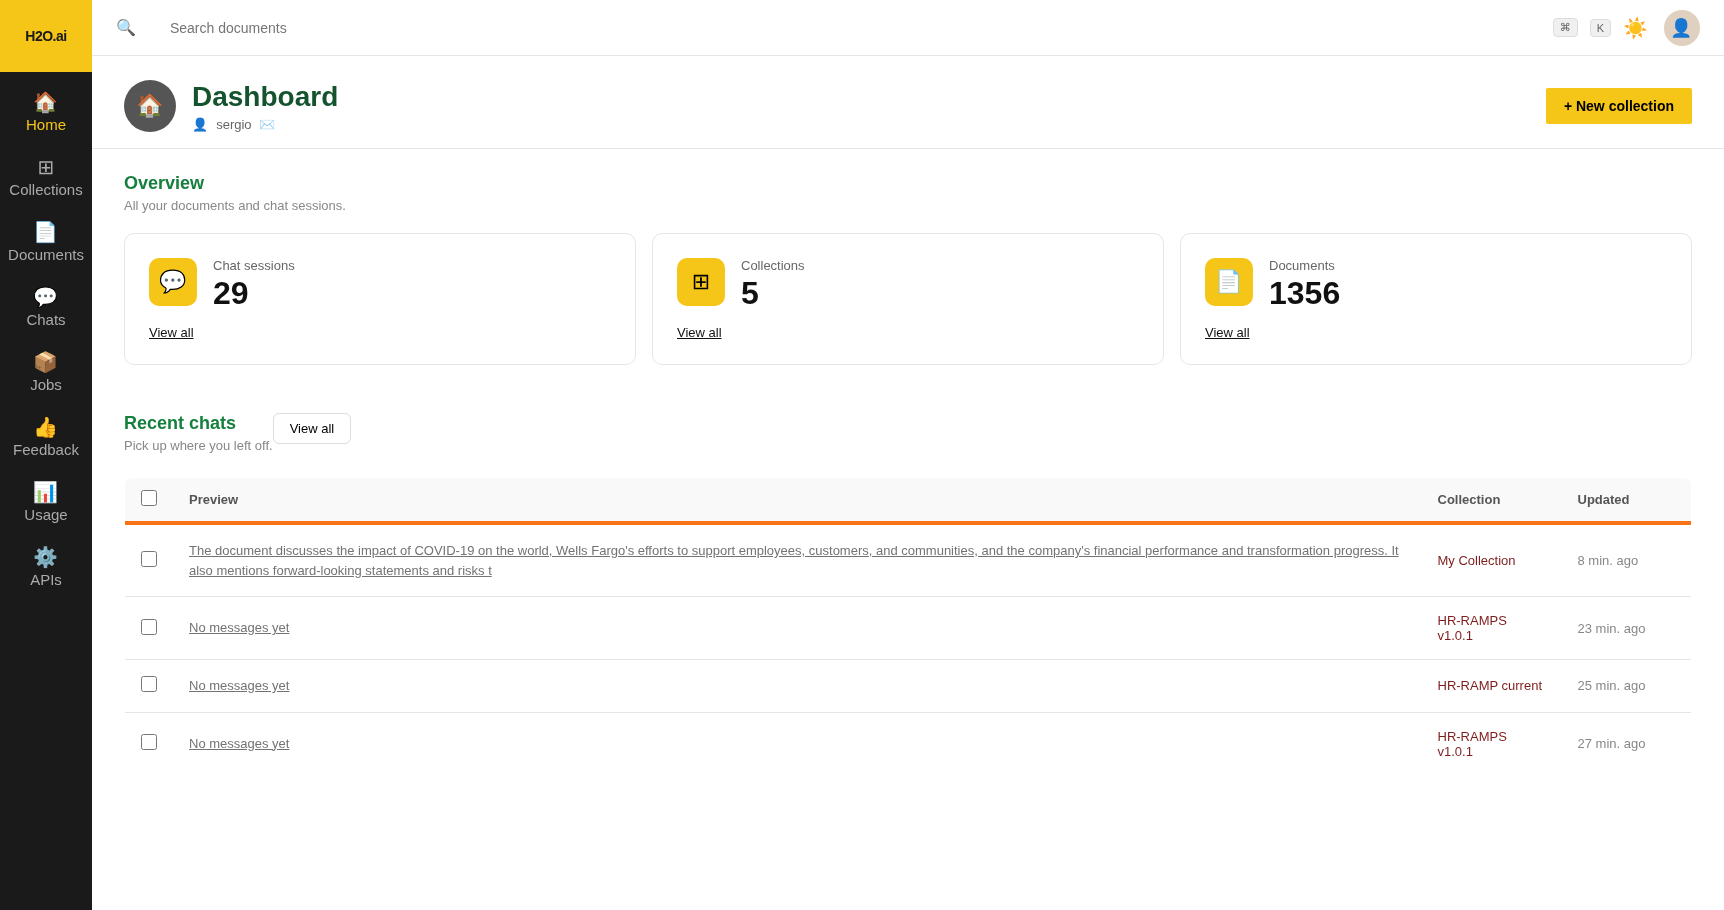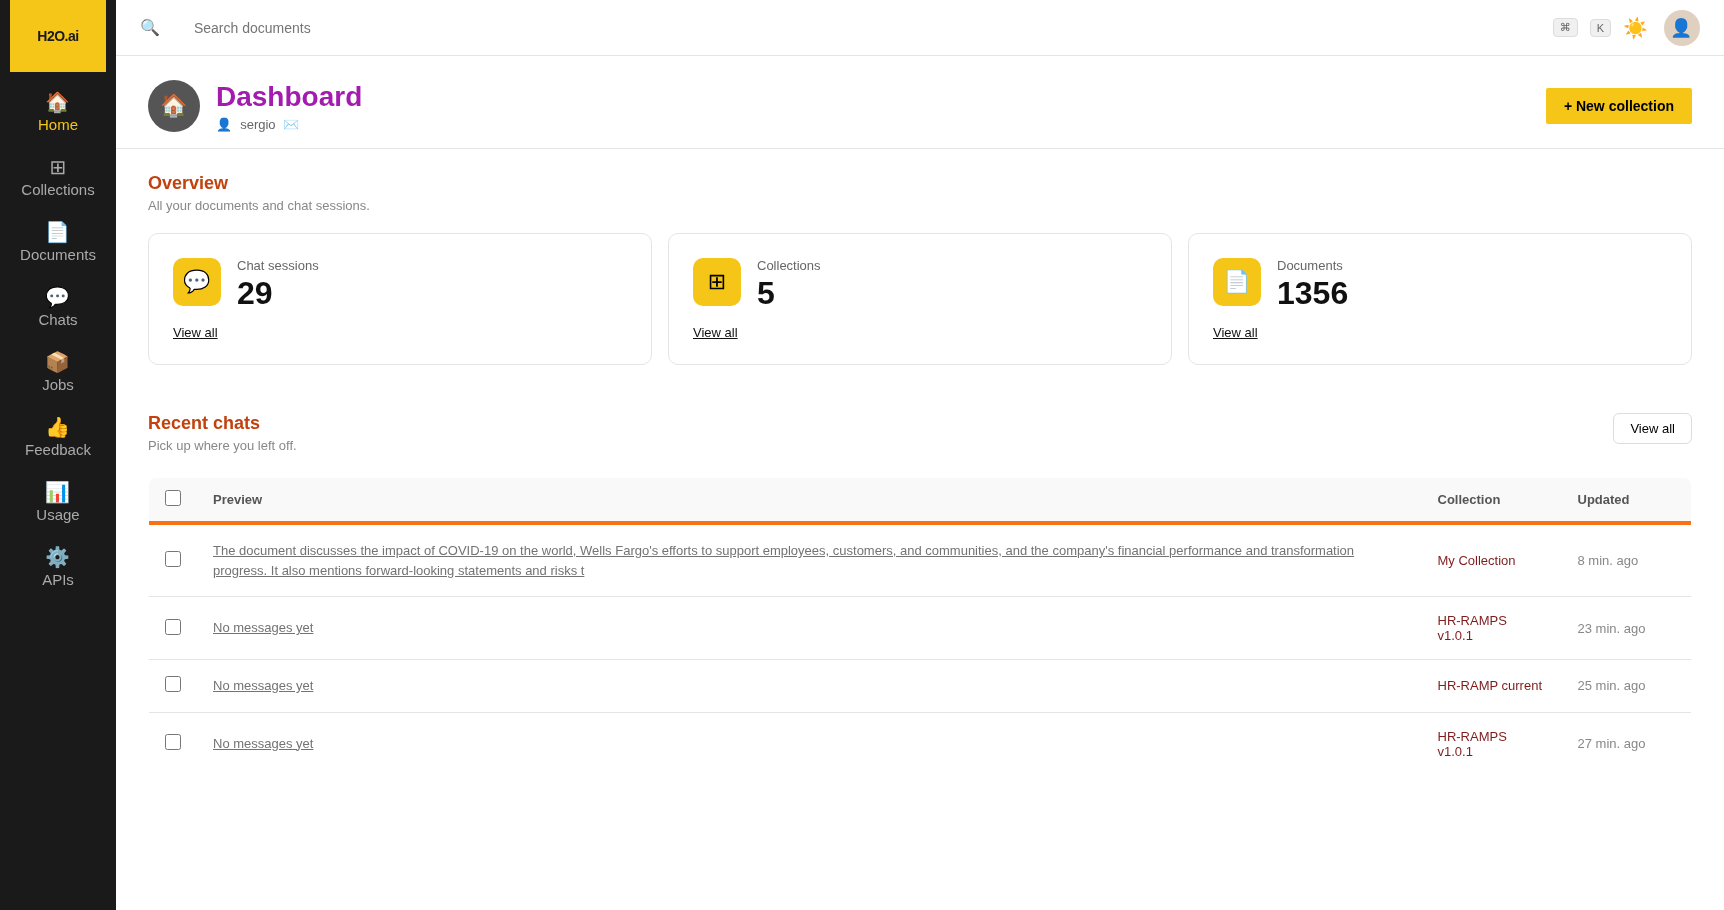--- a/index.html
+++ b/index.html
@@ -1,20 +1,20 @@
 <!DOCTYPE html>
 <html><head>
   <meta charset="utf-8">
   <style>
     * { box-sizing: border-box; margin: 0; padding: 0; }
     body { font-family: -apple-system, BlinkMacSystemFont, 'Segoe UI', sans-serif; background: #fff; display: flex; height: 100vh; overflow: hidden; }
 
     
     .sidebar {
-      width: 116px;
+      width: 92px;
       background: #1a1a1a;
       display: flex;
       flex-direction: column;
       align-items: center;
       padding: 0;
       flex-shrink: 0;
       height: 100vh;
       overflow-y: auto;
     }
     .sidebar-logo {
@@ -160,21 +160,21 @@
       display: flex;
       align-items: center;
       justify-content: center;
       font-size: 22px;
       color: #fff;
     }
     .page-title-group {}
     .page-title {
       font-size: 28px;
       font-weight: 700;
-      color: #a21caf;
+      color: #14532d;
     }
     .page-subtitle {
       display: flex;
       align-items: center;
       gap: 8px;
       margin-top: 4px;
       color: #666;
       font-size: 13px;
     }
     .new-collection-btn {
@@ -190,21 +190,21 @@
       gap: 6px;
     }
 
     
     .section {
       padding: 24px 32px;
     }
     .section-title {
       font-size: 18px;
       font-weight: 700;
-      color: #c2410c;
+      color: #15803d;
       margin-bottom: 4px;
     }
     .section-subtitle {
       font-size: 13px;
       color: #888;
       margin-bottom: 20px;
     }
 
     
     .stats-grid {
@@ -255,21 +255,21 @@
       cursor: pointer;
       font-weight: 500;
       margin-top: 4px;
       display: inline-block;
     }
 
     
     .recent-chats-header {
       display: flex;
       align-items: flex-start;
-      justify-content: space-between;
+      justify-content: flex-start;
       margin-bottom: 4px;
     }
     .view-all-btn {
       background: #fff;
       border: 1px solid #ddd;
       border-radius: 6px;
       padding: 7px 16px;
       font-size: 13px;
       cursor: pointer;
       font-weight: 500;

